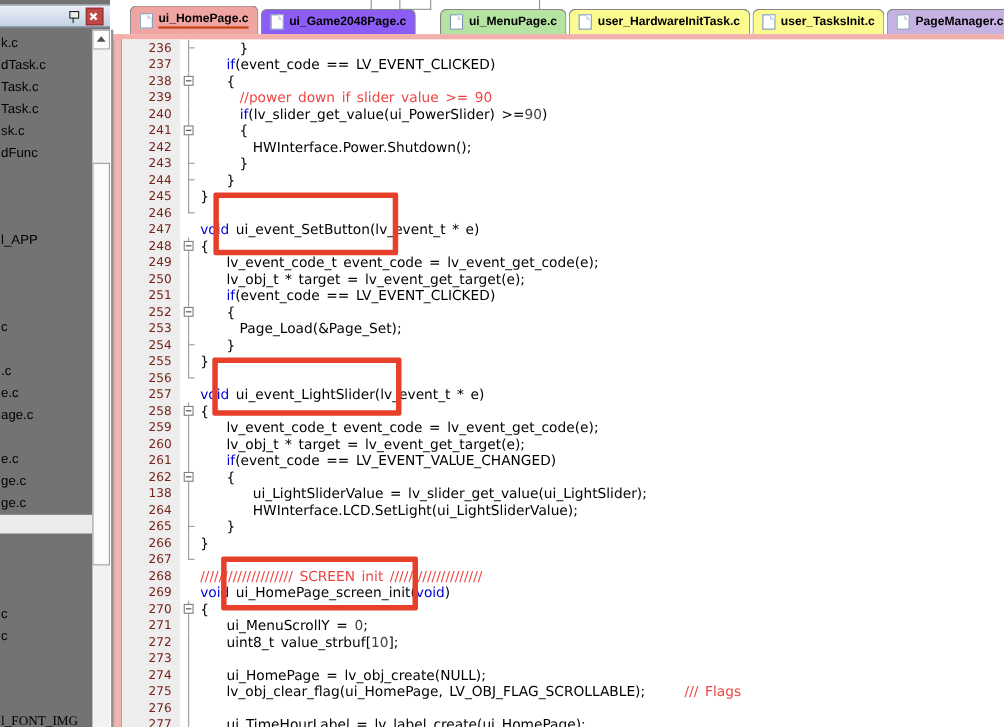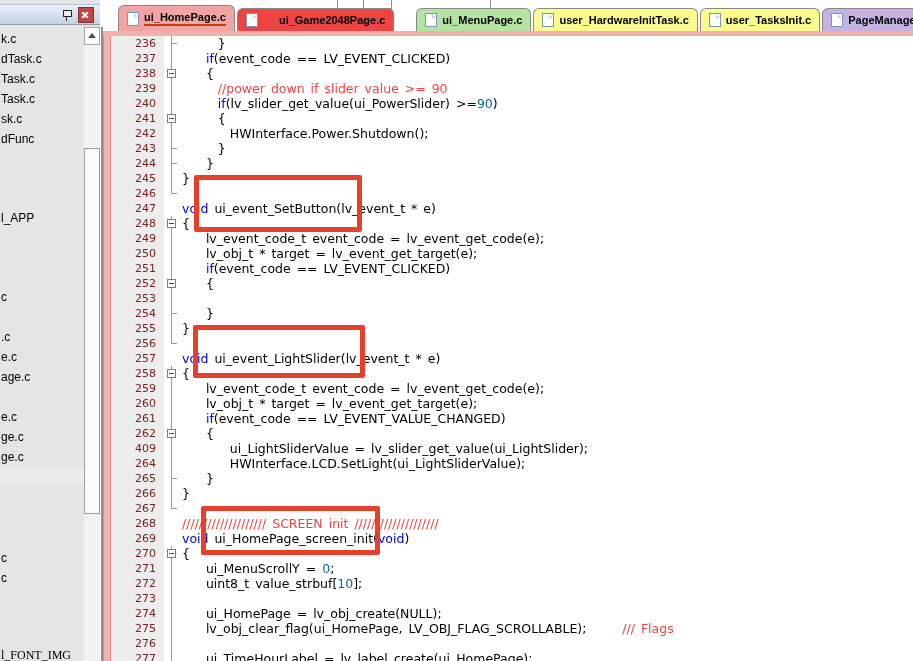--- a/index.html
+++ b/index.html
@@ -4,21 +4,21 @@
 <style>
   html,body{margin:0;padding:0;background:#ffffff;}
   .screen{position:relative;width:913px;height:661px;background:#fff;overflow:hidden;
           font-family:"Liberation Sans",sans-serif;}
 
   
   .artifact{position:absolute;background:#8f8f8f;}
   .artifact-rect{position:absolute;left:363px;top:0;width:27px;height:8px;border:1px solid #8f8f8f;border-top:none;background:#fff;}
 
   
-  .sidebar{position:absolute;left:0;top:0;width:100px;height:661px;background:#e5e5e5;}
+  .sidebar{position:absolute;left:0;top:0;width:100px;height:661px;background:#737373;}
   .sidebar-header{position:absolute;left:0;top:4px;width:100px;height:21px;
     background:linear-gradient(#eaf0f8,#c3d2e4);border-top:1px solid #b7c4d4;border-bottom:1px solid #8d9cb2;
     display:flex;align-items:center;justify-content:flex-end;gap:6px;padding-right:6px;box-sizing:border-box;}
   .pin-icon{width:10px;height:12px;position:relative;display:inline-block;}
   .pin-icon::before{content:'';position:absolute;left:1px;top:1px;width:7px;height:5px;border:1px solid #222;background:#eee;}
   .pin-icon::after{content:'';position:absolute;left:4px;top:7px;width:1px;height:5px;background:#222;}
   .close-btn{width:14px;height:14px;background:#bf4643;border:1px solid #8e2f2c;position:relative;cursor:pointer;}
   .close-btn::before,.close-btn::after{content:'';position:absolute;left:2px;top:6px;width:8px;height:2px;background:#fff;}
   .close-btn::before{transform:rotate(45deg);}
   .close-btn::after{transform:rotate(-45deg);}
@@ -51,21 +51,21 @@
   .lnum{flex:none;width:45px;background:#ededed;color:#78231a;text-align:right;padding-right:8px;
         font-family:"DejaVu Sans",sans-serif;font-size:11px;}
   .fold{flex:none;width:16px;position:relative;background:#fff;}
   .fold-line::before,.fold-tick::before,.fold-box::before{content:'';position:absolute;left:7px;top:0;bottom:0;width:1px;background:#9a9a9a;}
   .fold-end::before{content:'';position:absolute;left:7px;top:0;height:8px;width:1px;background:#9a9a9a;}
   .fold-tick::after,.fold-end::after{content:'';position:absolute;left:7px;top:7px;width:6px;height:1px;background:#9a9a9a;}
   .fold-box::after{content:'';position:absolute;left:3px;top:3px;width:9px;height:9px;box-sizing:border-box;
      border:1px solid #7e7e7e;background:#fff linear-gradient(#444,#444) center / 5px 1px no-repeat;}
   .ctext{font-family:"DejaVu Sans",sans-serif;font-size:12.5px;white-space:pre;word-spacing:2px;color:#000;padding-left:2px;}
   .kw{color:#0000dd;}
-  .num{color:#0369a1;text-align:right;}
+  .num{color:#404040;text-align:right;}
   .com{color:#ef4444;}
 
   
   .anno{position:absolute;border:5px solid #e6402b;border-radius:2px;box-sizing:border-box;z-index:30;}
 </style>
 </head>
 <body>
 
 <div class="screen">
 
@@ -105,21 +105,21 @@
   </div>
 
   <div class="panel-divider"></div>
   <div class="left-band"></div>
 
   <div class="tabbar" id="tabbar">
       <div class="tab active" style="background: rgb(241, 165, 162);">
         <span class="doc-icon"></span>
         <span class="tab-label">ui_HomePage.c</span>
       </div>
-      <div class="tab" style="background: #ef4444; gap: 16px;">
+      <div class="tab" style="background: #8b5cf6;">
         <span class="doc-icon"></span>
         <span class="tab-label">ui_Game2048Page.c</span>
       </div>
       <div class="tab" style="background: rgb(180, 227, 162); margin-left: 20px;">
         <span class="doc-icon"></span>
         <span class="tab-label">ui_MenuPage.c</span>
       </div>
       <div class="tab" style="background: rgb(251, 251, 144);">
         <span class="doc-icon"></span>
         <span class="tab-label">user_HardwareInitTask.c</span>
@@ -217,20 +217,21 @@
         <span class="ctext">    <span class="kw">if</span>(event_code == LV_EVENT_CLICKED)</span>
       </div>
       <div class="crow">
         <span class="lnum">252</span>
         <span class="fold fold-box"></span>
         <span class="ctext">    {</span>
       </div>
       <div class="crow">
         <span class="lnum">253</span>
         <span class="fold fold-line"></span>
+        <span class="ctext">      Page_Load(&amp;Page_Set);</span>
       </div>
       <div class="crow">
         <span class="lnum">254</span>
         <span class="fold fold-tick"></span>
         <span class="ctext">    }</span>
       </div>
       <div class="crow">
         <span class="lnum">255</span>
         <span class="fold fold-line"></span>
         <span class="ctext">}</span>
@@ -264,21 +265,21 @@
         <span class="lnum">261</span>
         <span class="fold fold-line"></span>
         <span class="ctext">    <span class="kw">if</span>(event_code == LV_EVENT_VALUE_CHANGED)</span>
       </div>
       <div class="crow">
         <span class="lnum">262</span>
         <span class="fold fold-box"></span>
         <span class="ctext">    {</span>
       </div>
       <div class="crow">
-        <span class="lnum">409</span>
+        <span class="lnum">138</span>
         <span class="fold fold-line"></span>
         <span class="ctext">        ui_LightSliderValue = lv_slider_get_value(ui_LightSlider);</span>
       </div>
       <div class="crow">
         <span class="lnum">264</span>
         <span class="fold fold-line"></span>
         <span class="ctext">        HWInterface.LCD.SetLight(ui_LightSliderValue);</span>
       </div>
       <div class="crow">
         <span class="lnum">265</span>

